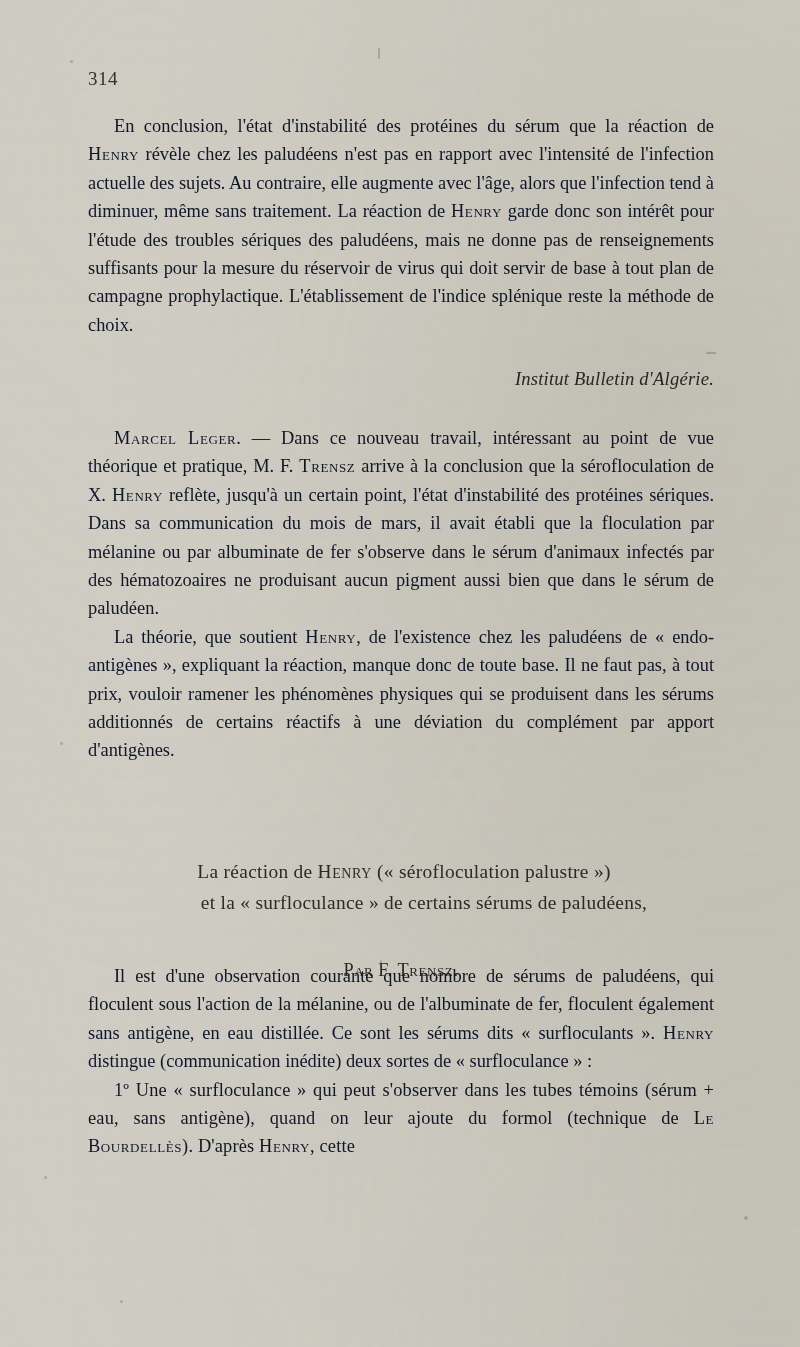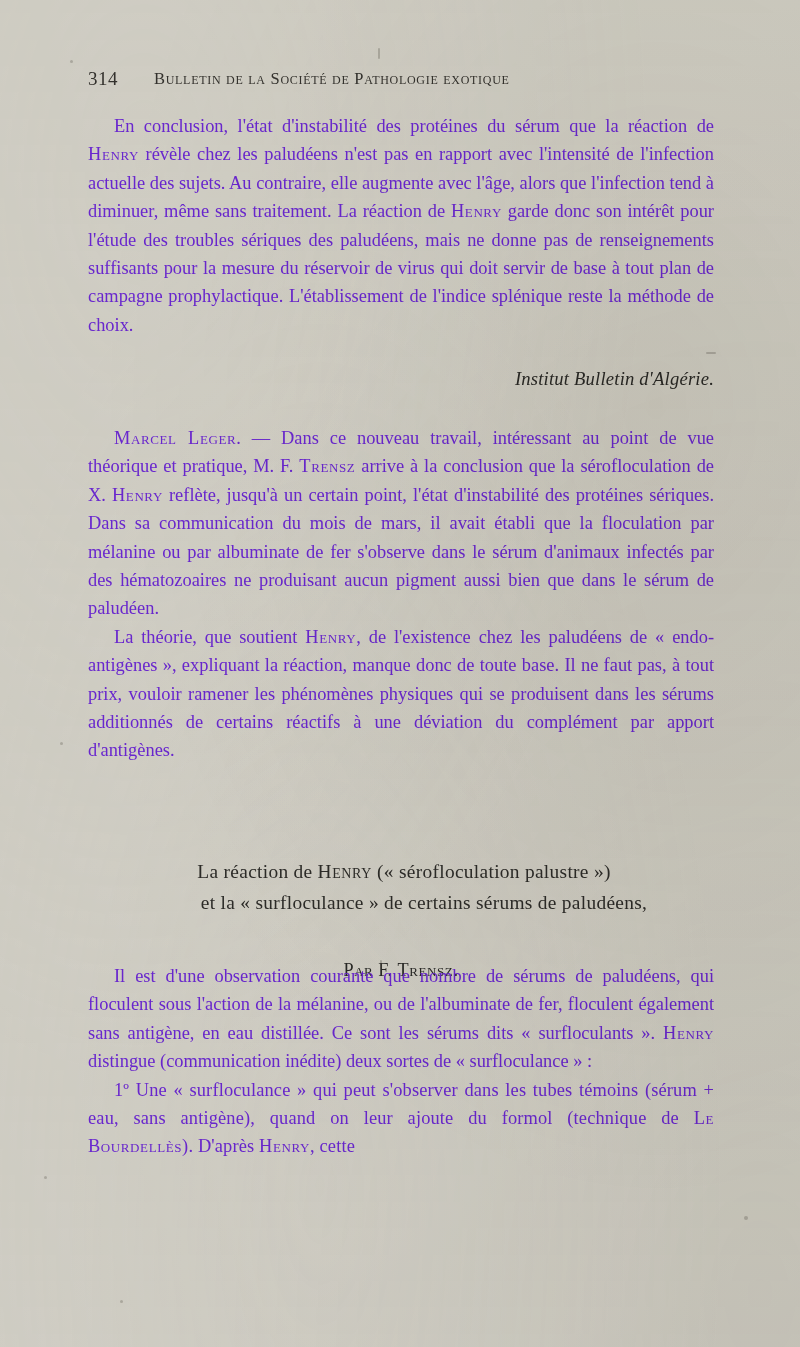--- a/index.html
+++ b/index.html
@@ -61,21 +61,21 @@
   .sc {
     font-variant: small-caps;
     letter-spacing: 0.6px;
   }
   p {
     margin: 0;
     font-size: 18.4px;
     line-height: 28.4px;
     text-align: justify;
     text-justify: inter-word;
-    color: #6d28d9;
+    color: #0f172a;
   }
   p.indent {
     text-indent: 26px;
   }
   .block-1 {
     position: absolute;
     left: 88px;
     top: 112px;
     width: 626px;
   }
@@ -137,21 +137,20 @@
     pointer-events: none;
   }
 </style>
 </head>
 <body>
 
 <div class="page">
 
   <div class="running-head">
     <span class="folio">314</span>
-    <span class="head-title smallcaps">Bulletin de la Société de Pathologie exotique</span>
   </div>
 
   <div class="block-1">
     <p class="indent">En conclusion, l'état d'instabilité des protéines du sérum que la réaction de <span class="sc">Henry</span> révèle chez les paludéens n'est pas en rapport avec l'intensité de l'infection actuelle des sujets. Au contraire, elle augmente avec l'âge, alors que l'infection tend à diminuer, même sans traitement. La réaction de <span class="sc">Henry</span> garde donc son intérêt pour l'étude des troubles sériques des paludéens, mais ne donne pas de renseignements suffisants pour la mesure du réservoir de virus qui doit servir de base à tout plan de campagne prophylactique. L'établissement de l'indice splénique reste la méthode de choix.</p>
   </div>
 
   <div class="attribution">Institut Bulletin d'Algérie.</div>
 
   <div class="block-2">
     <p class="indent"><span class="sc">Marcel Leger</span>. — Dans ce nouveau travail, intéressant au point de vue théorique et pratique, M. F. <span class="sc">Trensz</span> arrive à la conclusion que la sérofloculation de X. <span class="sc">Henry</span> reflète, jusqu'à un certain point, l'état d'instabilité des protéines sériques. Dans sa communication du mois de mars, il avait établi que la floculation par mélanine ou par albuminate de fer s'observe dans le sérum d'animaux infectés par des hématozoaires ne produisant aucun pigment aussi bien que dans le sérum de paludéen.</p>

